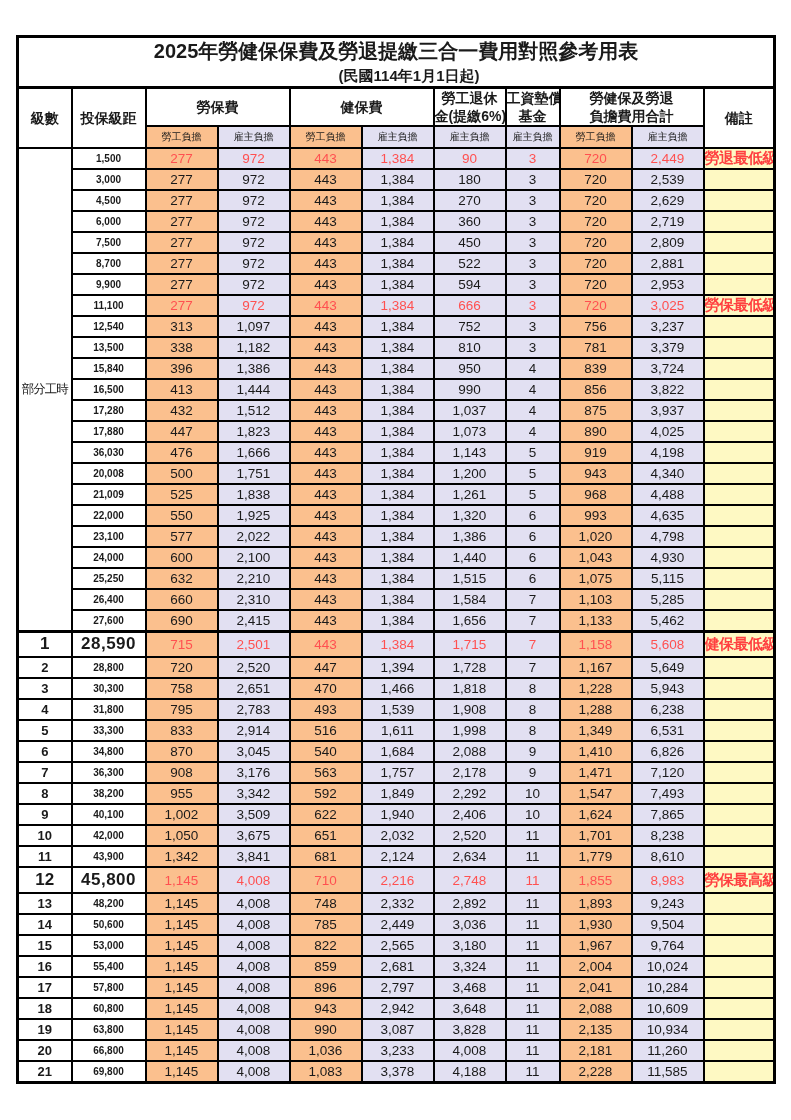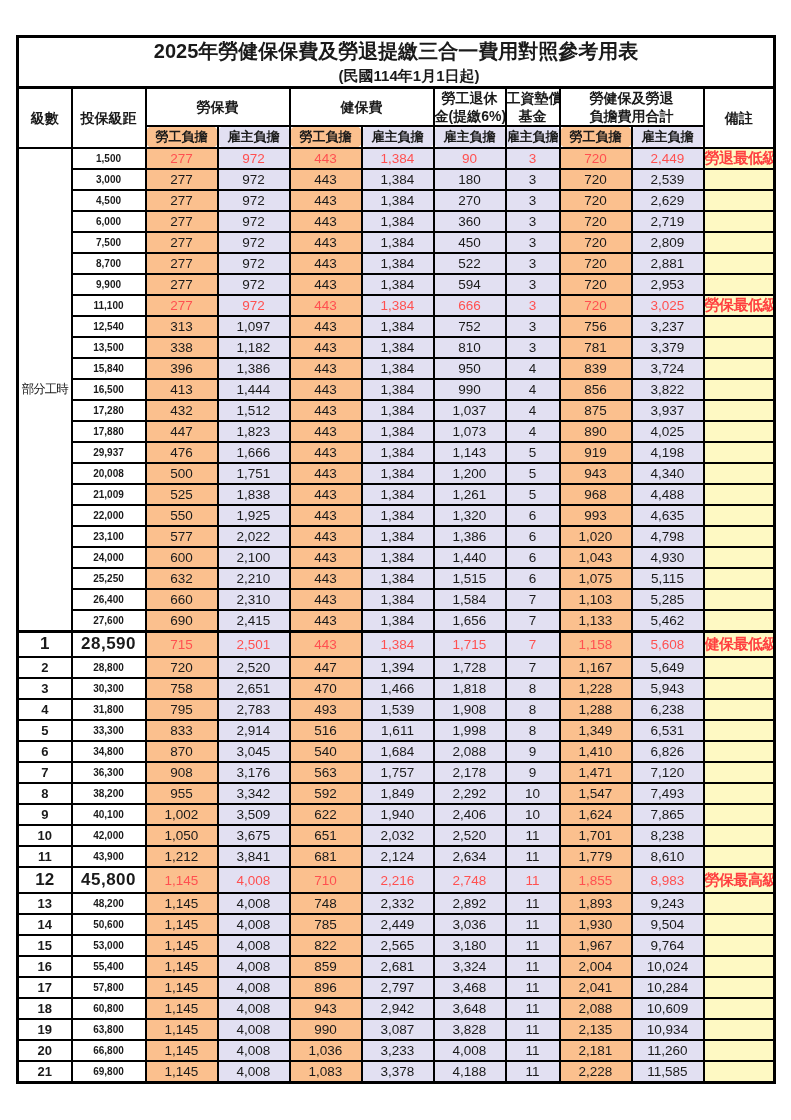--- a/index.html
+++ b/index.html
@@ -30,21 +30,21 @@
   
   tr.title-row th {
     height: 50px;
     background: #fff;
     border-bottom: 3px solid #000;
   }
   .main-title { font-size: 20px; font-weight: bold; line-height: 27px; }
   .sub-title  { font-size: 15px; font-weight: bold; line-height: 21px; margin-left: 26px; }
   
   tr.group-row th { height: 38px; font-size: 14px; font-weight: bold; background: #fff; line-height: 18px; }
-  tr.sub-row th   { height: 22px; font-size: 13px; font-weight: bold; border-radius: 7px; }
+  tr.sub-row th   { height: 22px; font-size: 10px; font-weight: normal; }
   .orange { background: #FBC08E; }
   .lav    { background: #E2E0F2; }
   
   tbody tr { height: 21px; }
   tbody tr.big { height: 26px; }
   td.level, td.bracket { background: #fff; font-weight: bold; }
   td.bracket { font-weight: bold; font-size: 10px; }
   td.level { font-size: 13px; margin-top: 16px; }
   tr.big td.level   { font-size: 17px; }
   tr.big td.bracket { font-size: 17px; font-weight: bold; letter-spacing: 0.5px; border-radius: 12px; }
@@ -269,21 +269,21 @@
           <td class="val lav">1,823</td>
           <td class="val orange">443</td>
           <td class="val lav">1,384</td>
           <td class="val lav">1,073</td>
           <td class="val lav">4</td>
           <td class="val orange">890</td>
           <td class="val lav">4,025</td>
           <td class="remark"></td>
         </tr>
         <tr>
-          <td class="bracket">29,937</td>
+          <td class="bracket">36,030</td>
           <td class="val orange">476</td>
           <td class="val lav">1,666</td>
           <td class="val orange">443</td>
           <td class="val lav">1,384</td>
           <td class="val lav">1,143</td>
           <td class="val lav">5</td>
           <td class="val orange">919</td>
           <td class="val lav">4,198</td>
           <td class="remark"></td>
         </tr>
@@ -509,21 +509,21 @@
           <td class="val lav">2,032</td>
           <td class="val lav">2,520</td>
           <td class="val lav">11</td>
           <td class="val orange">1,701</td>
           <td class="val lav">8,238</td>
           <td class="remark"></td>
         </tr>
         <tr>
           <td class="level">11</td>
           <td class="bracket">43,900</td>
-          <td class="val orange">1,212</td>
+          <td class="val orange">1,342</td>
           <td class="val lav">3,841</td>
           <td class="val orange">681</td>
           <td class="val lav">2,124</td>
           <td class="val lav">2,634</td>
           <td class="val lav">11</td>
           <td class="val orange">1,779</td>
           <td class="val lav">8,610</td>
           <td class="remark"></td>
         </tr>
         <tr class="red big">

